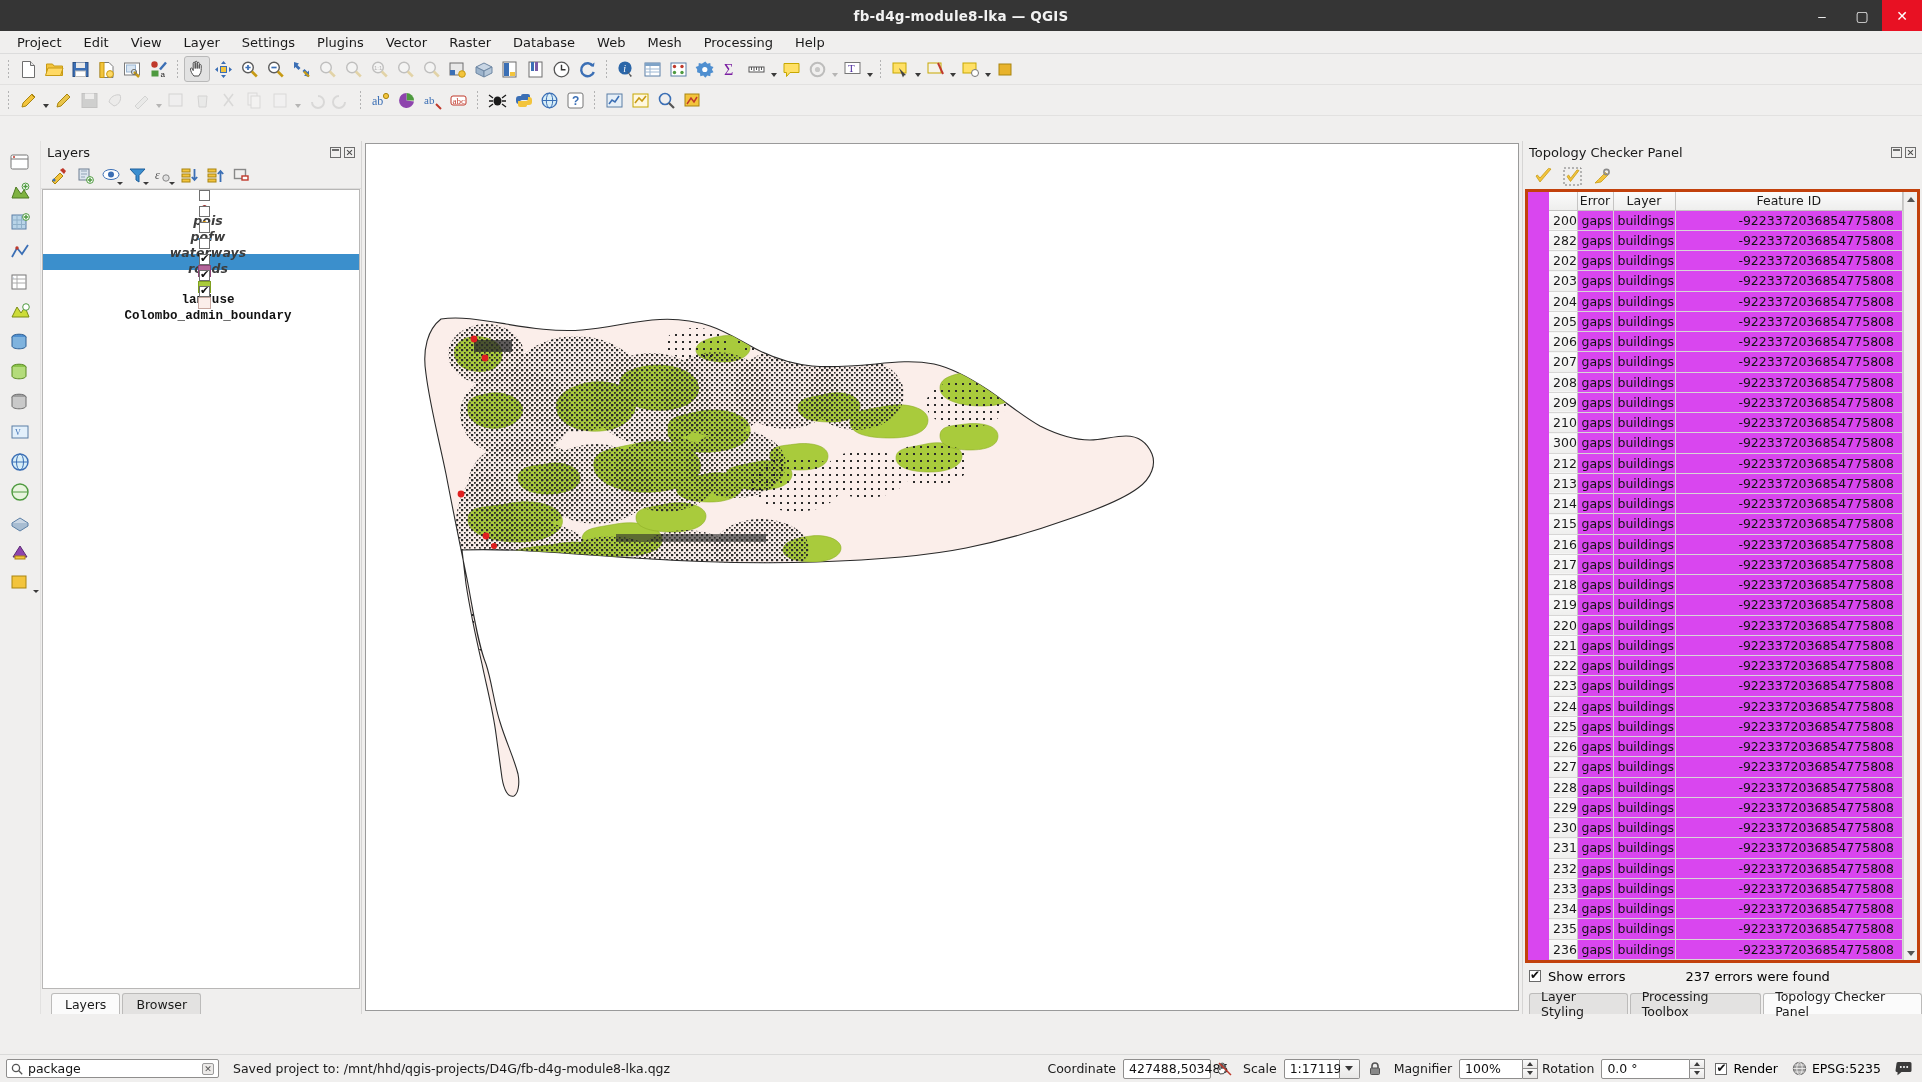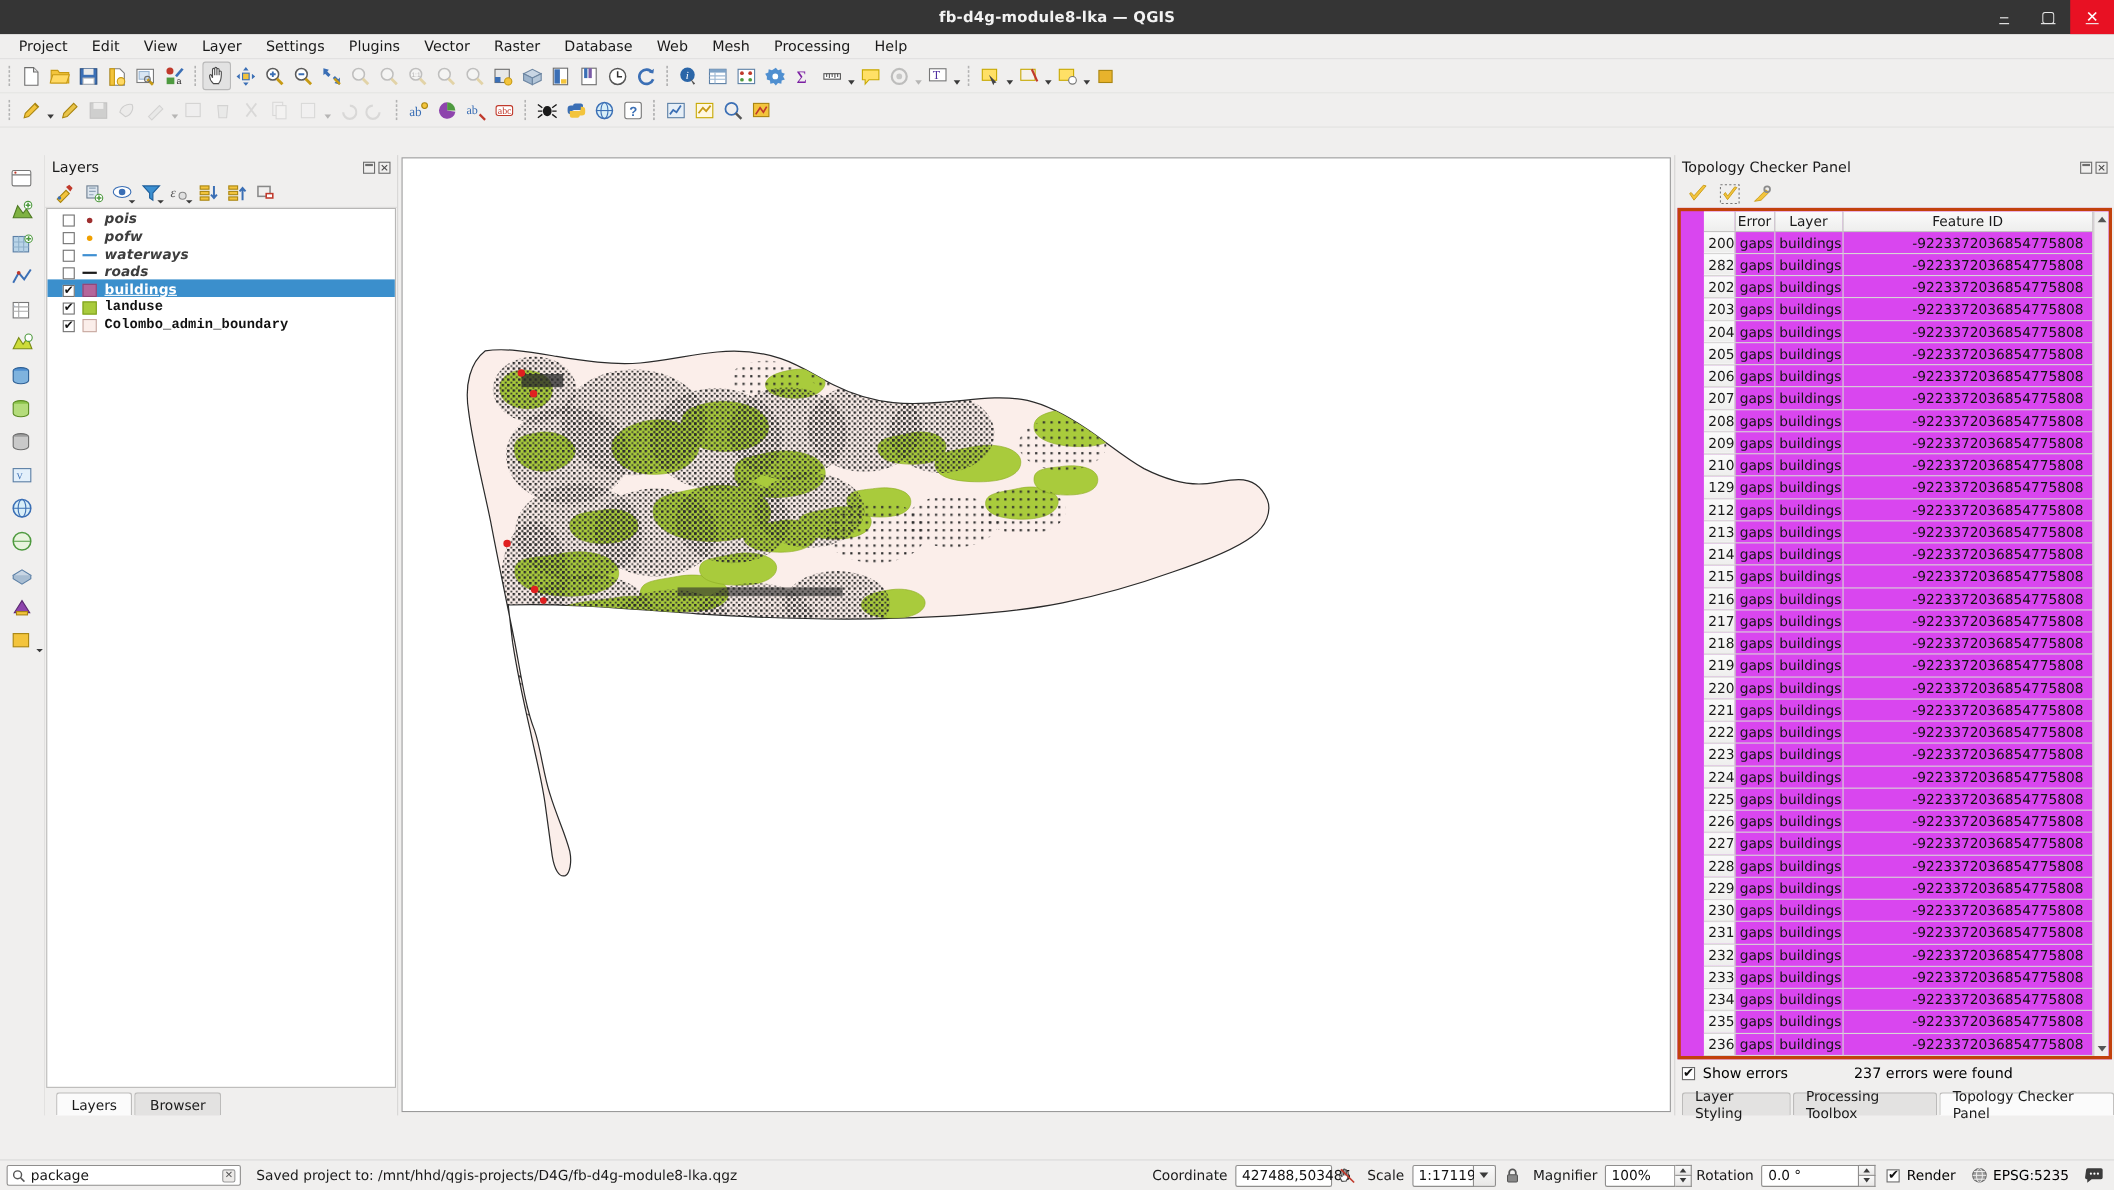--- a/index.html
+++ b/index.html
@@ -9,21 +9,21 @@
     font-family:"DejaVu Sans", sans-serif;
     font-size:13px;
     background:#f0efee;
     overflow:hidden;
     -webkit-font-smoothing:antialiased;
   }
 
   
   #titlebar{
     height:31px; background:#353535; color:#f2f2f2;
-    display:flex; align-items:center; position:relative;text-decoration:underline;
+    display:flex; align-items:center; position:relative;
   }
   #titlebar .title{
     position:absolute; left:0; right:0; text-align:center;
     font-size:13.5px; font-weight:bold; letter-spacing:.2px;
   }
   #titlebar .wbtns{ margin-left:auto; display:flex; height:100%; z-index:2;}
   #titlebar .wbtn{
     width:40px; height:31px; display:flex; align-items:center; justify-content:center;
     color:#e8e8e8; font-size:14px;
   }
@@ -97,22 +97,23 @@
   }
   .ltb{ width:25px; height:24px; display:flex; align-items:center; justify-content:center; position:relative;}
   .ltb .mini-caret{ position:absolute; right:1px; bottom:3px;
     border-left:3px solid transparent;border-right:3px solid transparent;border-top:3.5px solid #3a3a3a;}
 
   #layertree{
     flex:1; margin:0 1px 0 1px; background:#ffffff;
     border:1px solid #b8b7b6; overflow:hidden;
   }
   .ltrow{
-    height:16px; display:flex; align-items:flex-end; padding-left:14px; gap:0;
+    height:16px; display:flex; align-items:center; padding-left:14px; gap:0;
     font-size:12.5px;
+    flex-direction:column;
   }
   .ltrow.sel{ background:#3b8fcc; }
   .ltrow .cb{
     width:11px; height:11px; border:1px solid #707070; background:#fff;
     margin-right:7px; position:relative; flex:0 0 auto;
   }
   .ltrow .cb.on::after{
     content:"✔"; position:absolute; left:0px; top:-3px; font-size:11px; color:#111; line-height:14px;
   }
   .ltrow .swatch{ width:13px; height:12px; margin-right:7px; flex:0 0 auto; }
@@ -1089,21 +1090,21 @@
               <td class="lyr">buildings</td>
               <td class="fid">-9223372036854775808</td>
             </tr>
             <tr>
               <td class="idx">210</td>
               <td class="err">gaps</td>
               <td class="lyr">buildings</td>
               <td class="fid">-9223372036854775808</td>
             </tr>
             <tr>
-              <td class="idx">129</td>
+              <td class="idx">300</td>
               <td class="err">gaps</td>
               <td class="lyr">buildings</td>
               <td class="fid">-9223372036854775808</td>
             </tr>
             <tr>
               <td class="idx">212</td>
               <td class="err">gaps</td>
               <td class="lyr">buildings</td>
               <td class="fid">-9223372036854775808</td>
             </tr>

